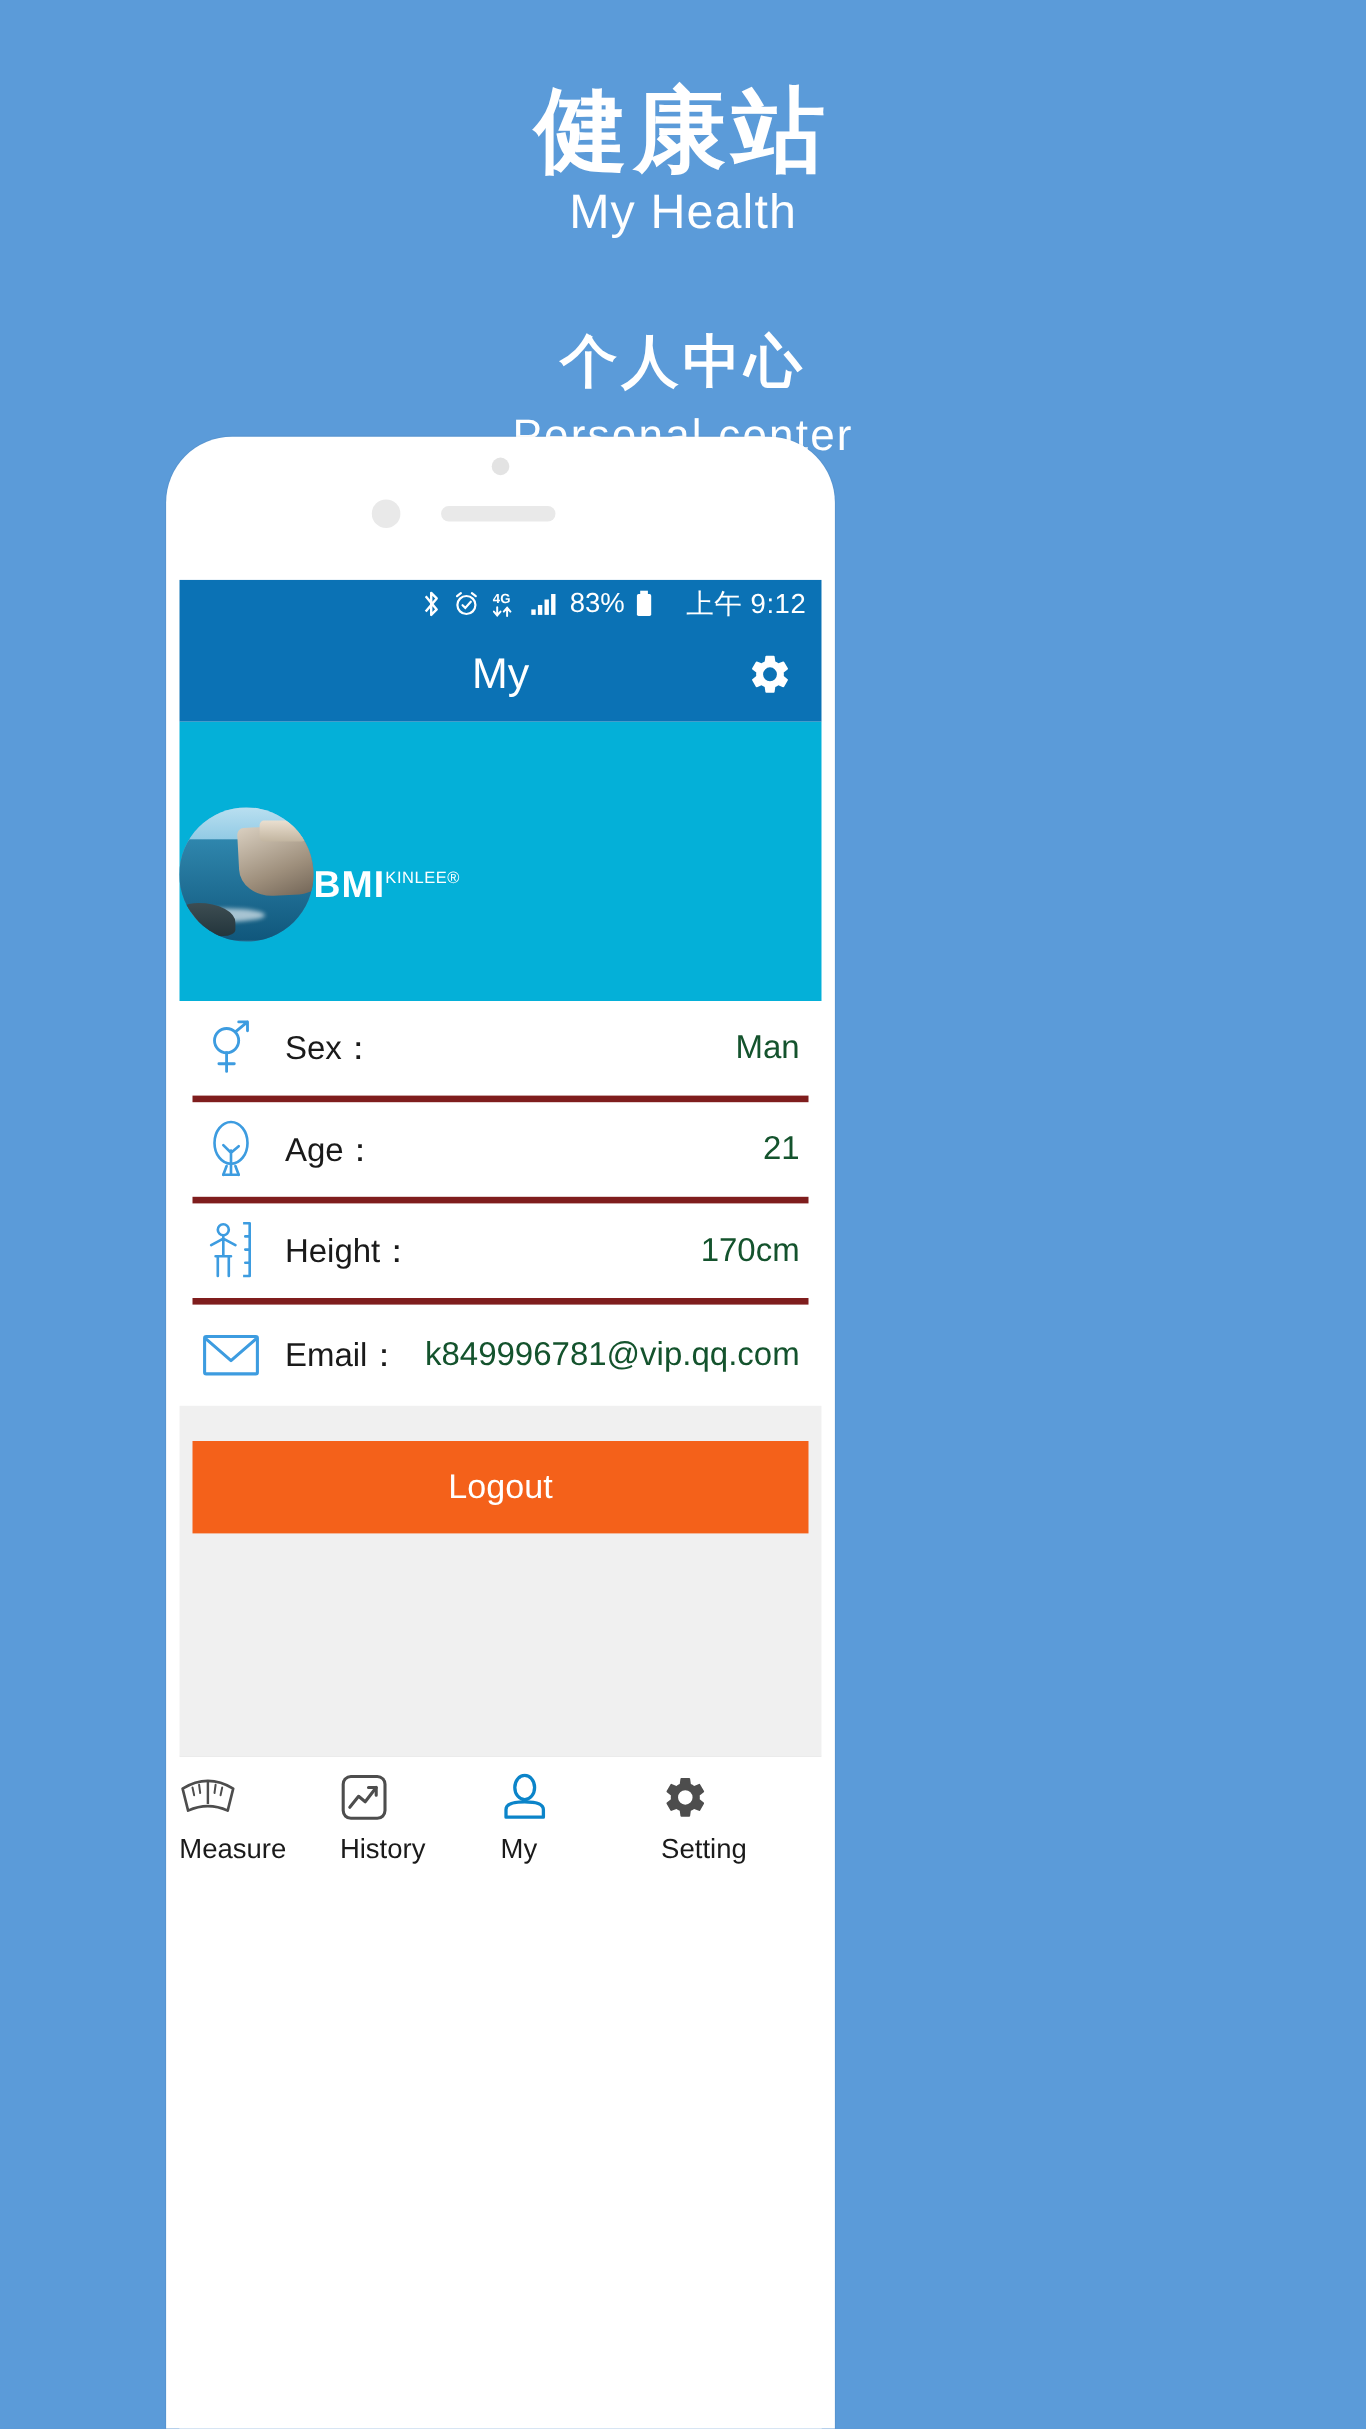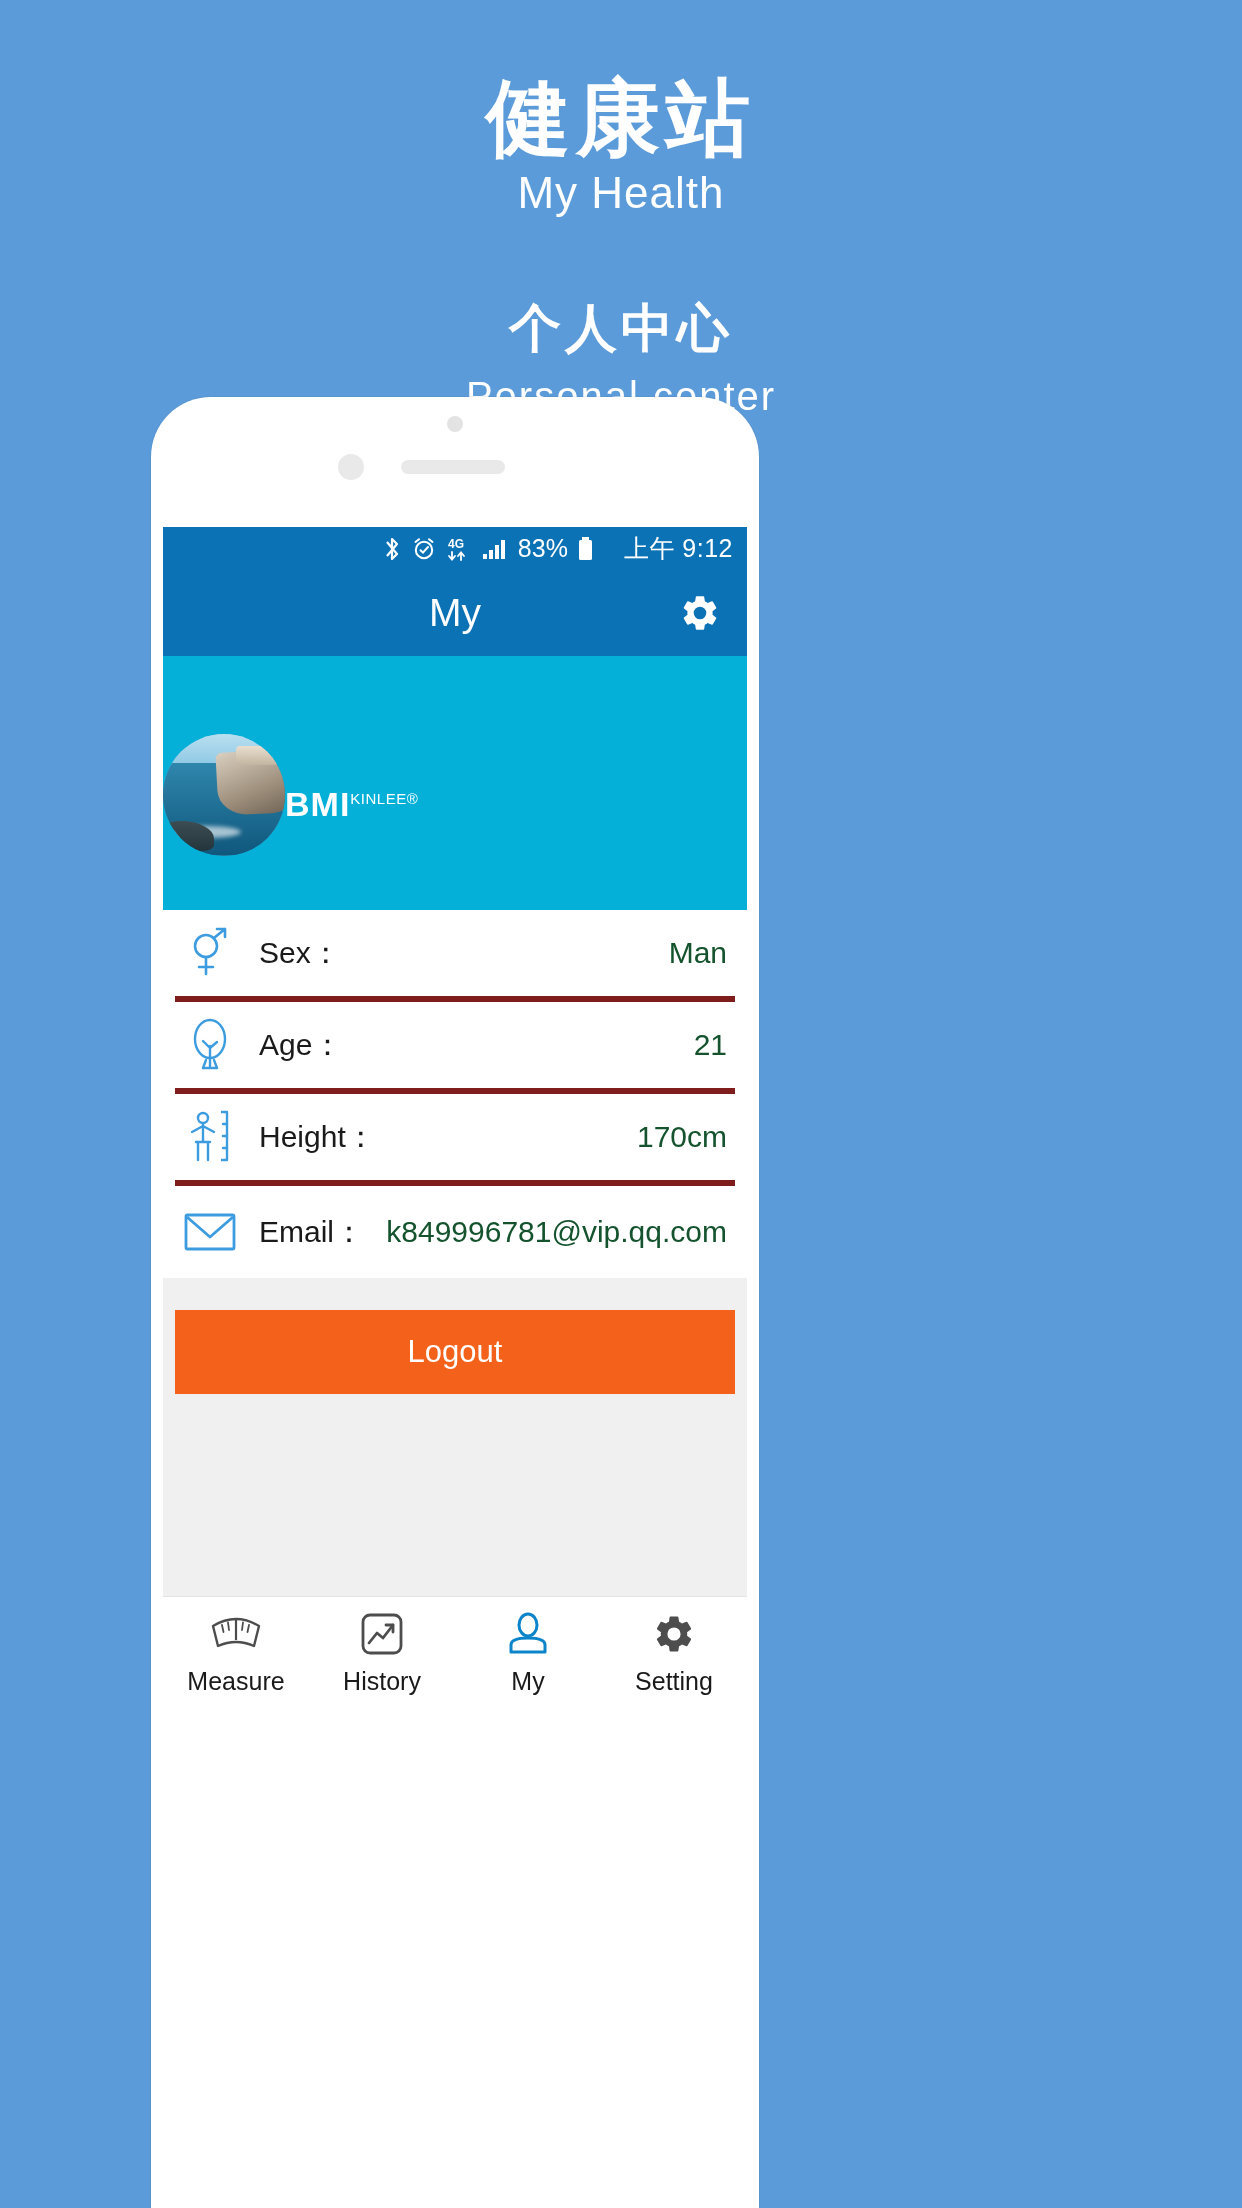--- a/index.html
+++ b/index.html
@@ -181,21 +181,21 @@
     cursor: pointer;
   }
 
   
   .tabbar {
     border-top: 1px solid #e3e3e3;
     display: flex; height: 112px; background: #ffffff;
   }
   .tab {
     flex: 1; display: flex; flex-direction: column;
-    align-items: center; justify-content: center;
+    align-items: flex-start; justify-content: center;
     gap: 9px; cursor: pointer;
   }
   .tab-icon { height: 48px; display: flex; align-items: center; justify-content: center; }
   .tab-label { font-size: 25px; color: #1a1a1a; }
   .tab.active .tab-label { color: #1a1a1a; }
 </style>
 </head>
 <body>
 
 <div class="promo">

